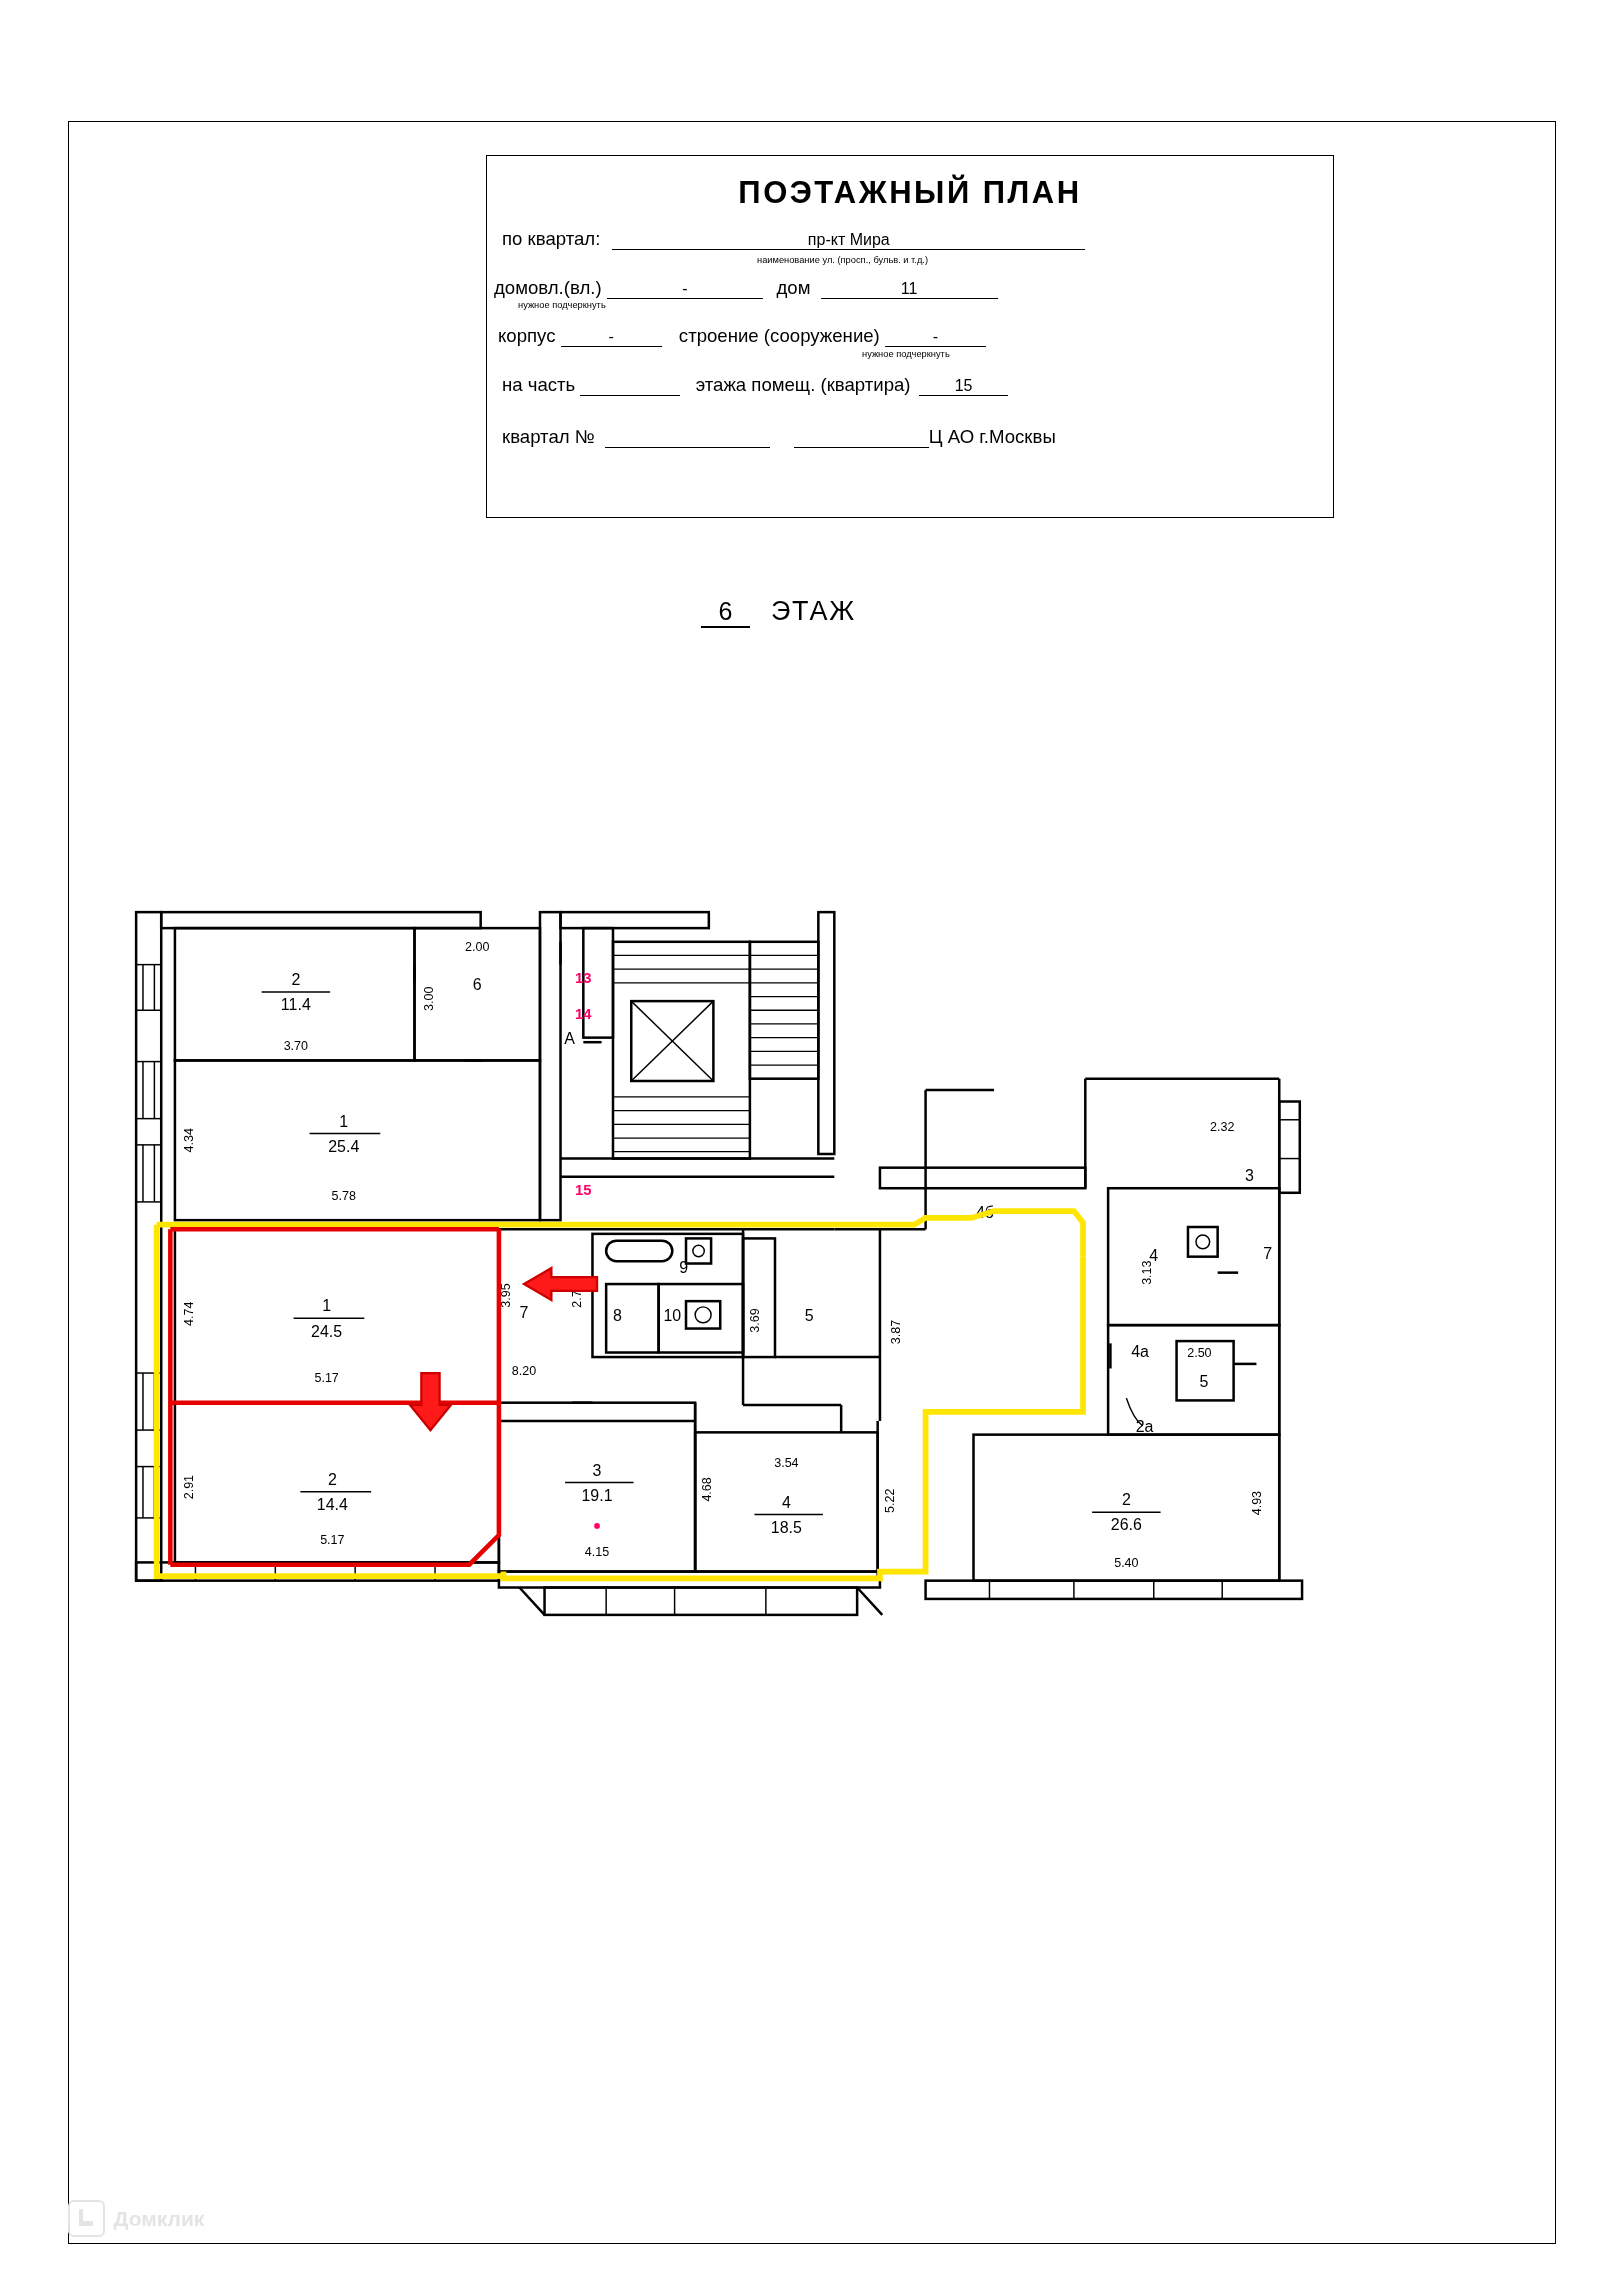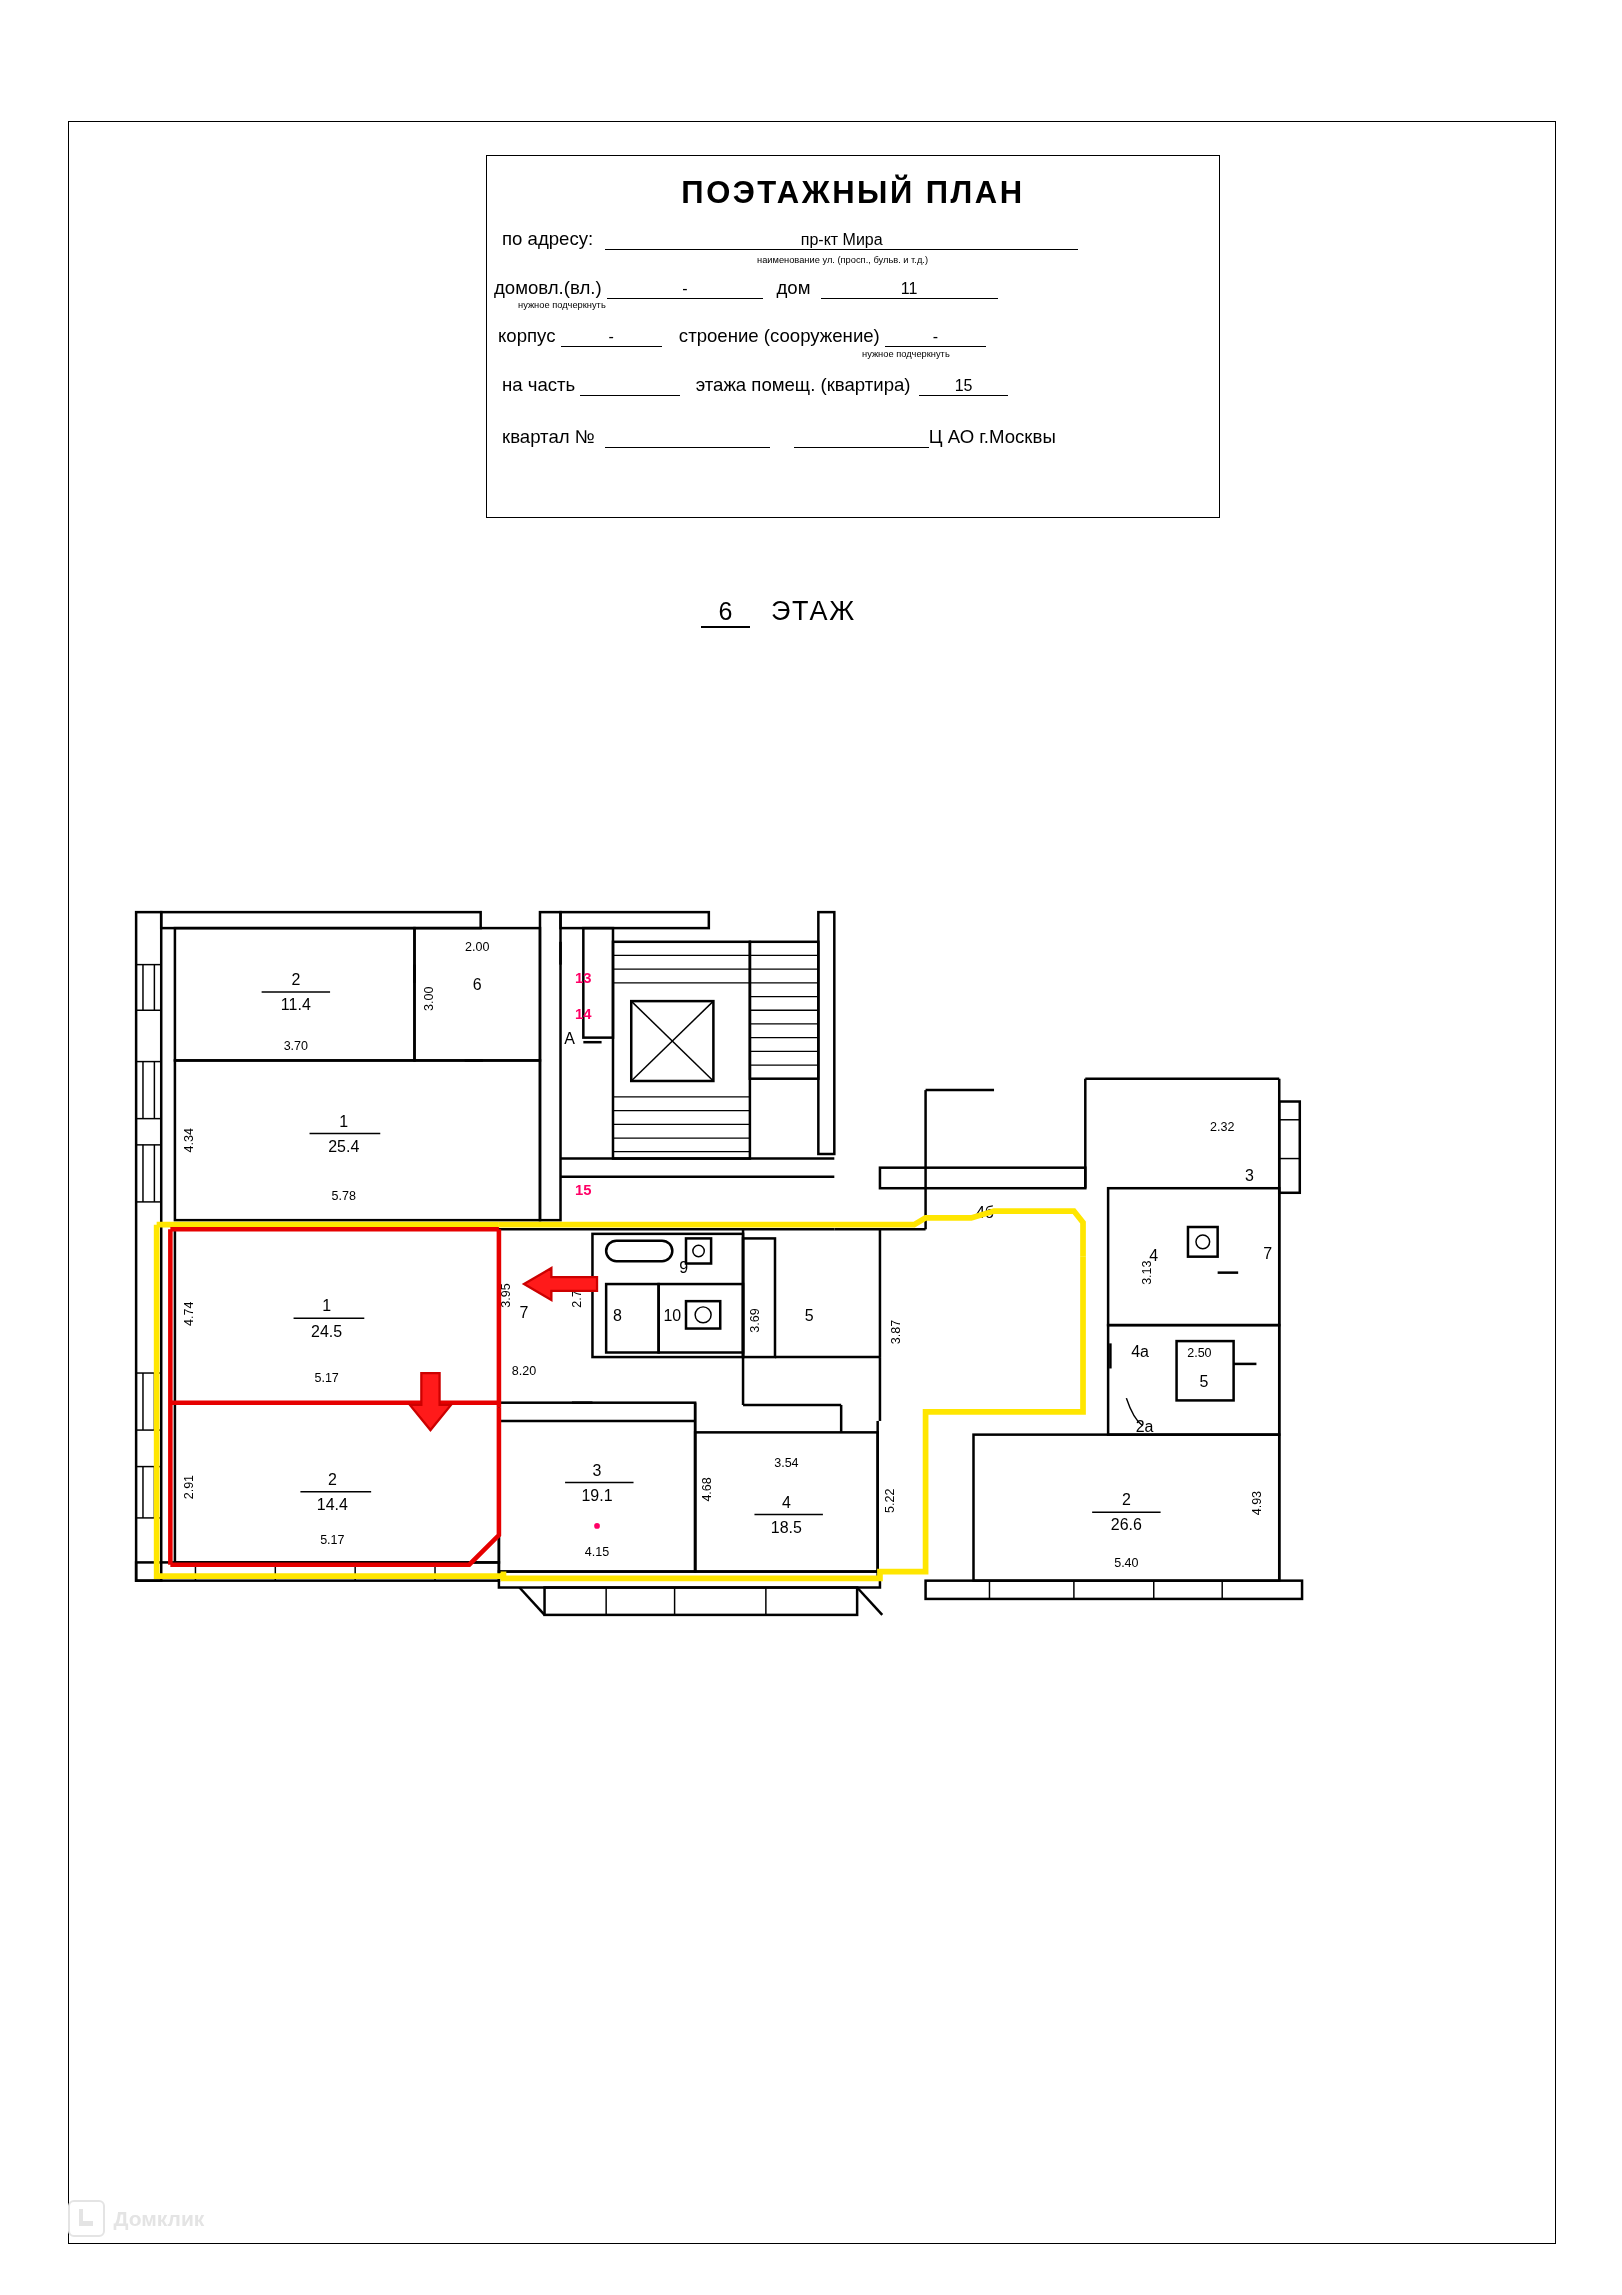--- a/index.html
+++ b/index.html
@@ -25,21 +25,21 @@
     border: 1.7px solid #000;
     box-sizing: border-box;
     background: #fff;
   }
 
   
   #title-box {
     position: absolute;
     left: 486px;
     top: 155px;
-    width: 734px;
+    width: 848px;
     height: 363px;
     border: 1.7px solid #000;
     box-sizing: border-box;
     background: #fff;
   }
   #title-heading {
     text-align: center;
     font-size: 31px;
     font-weight: bold;
     letter-spacing: 2.5px;
@@ -146,21 +146,21 @@
 </style>
 </head>
 <body>
 
 <div id="page-frame"></div>
 
 <div id="title-box">
   <div id="title-heading">ПОЭТАЖНЫЙ ПЛАН</div>
 
   <div class="form-row" style="left:15px; top:72px;">
-    <span>по адресу:</span>
+    <span>по квартал:</span>
     <span class="uline filled" style="width:473px; margin-left:6.8px;">пр-кт Мира</span>
   </div>
   <div class="tiny" style="left:254px; top:99px;">наименование ул. (просп., бульв. и т.д.)</div>
 
   <div class="form-row" style="left:7px; top:121px;">
     <span>домовл.(вл.)</span>
     <span class="uline filled" style="width:156px;">-</span>
     <span style="margin-left:8.5px;">дом</span>
     <span class="uline filled" style="width:177px; margin-left:5px;">11</span>
   </div>

